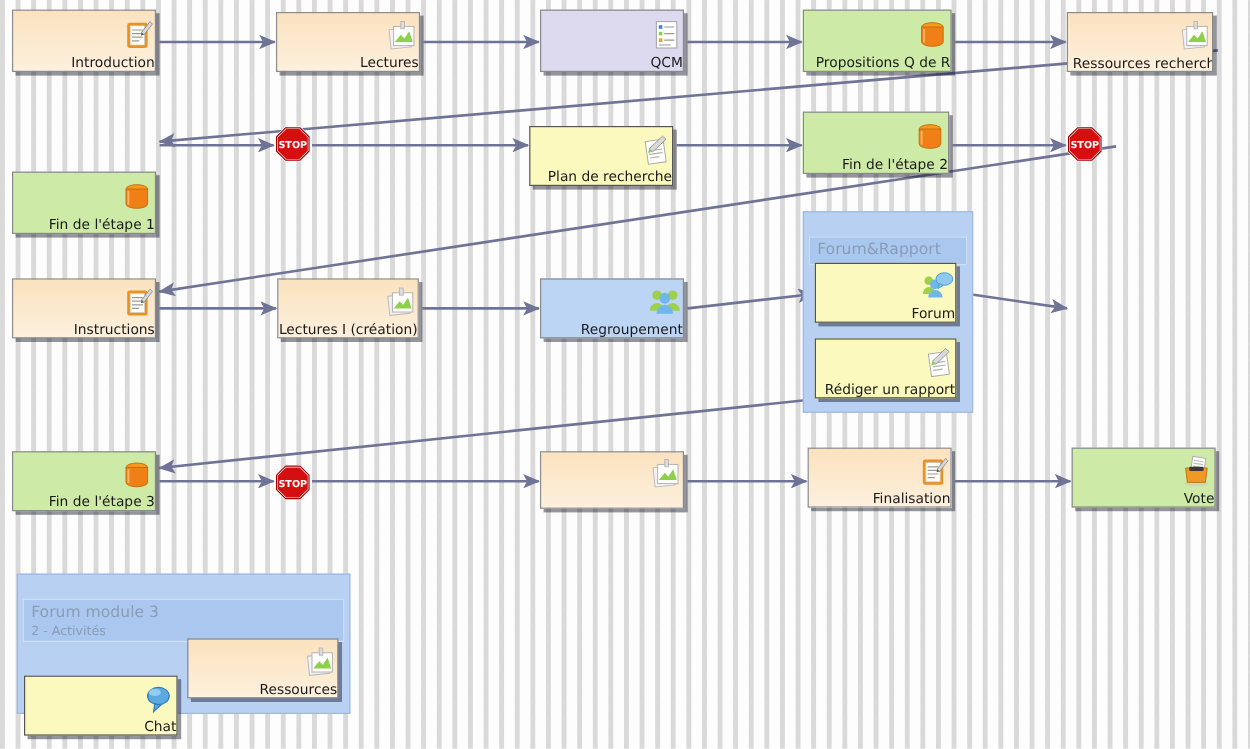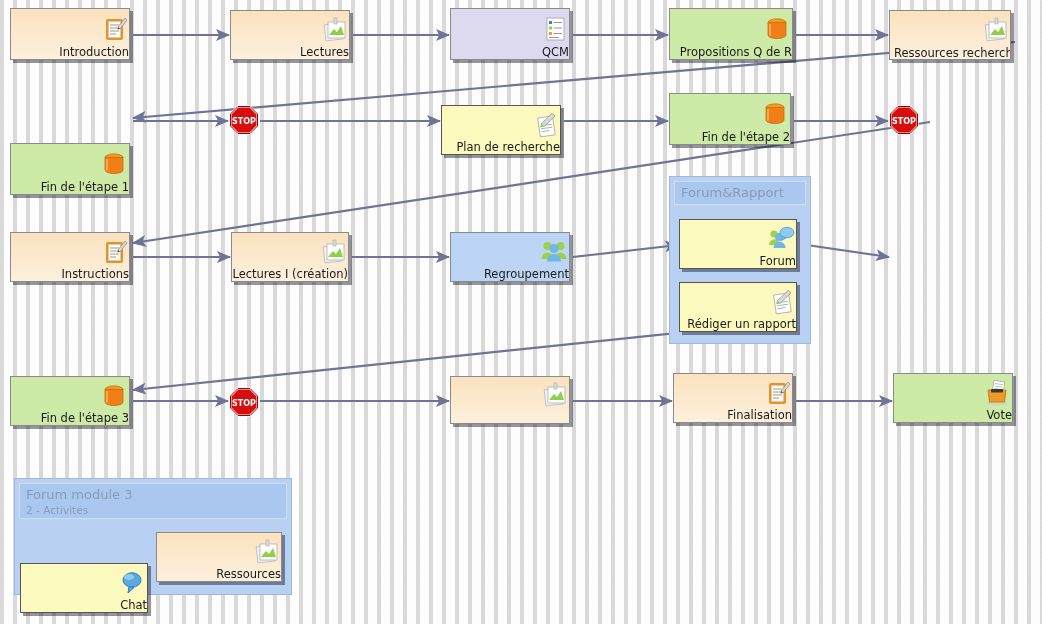--- a/index.html
+++ b/index.html
@@ -47,21 +47,21 @@
   .n-green{background:#cdeaa6;border-color:#8a8a8a;}
   .n-lilac{background:#ddd9ef;border-color:#8a8a8a;}
   .n-blue {background:#bcd5f5;border-color:#8a8a8a;}
   .n-yellow{background:#fbf9bd;border-color:#555;}
   .group{
     position:absolute;box-sizing:border-box;
     background:#b8d0f2;border:1px solid #9fb8e0;
   }
   .group .ghead{
     box-sizing:border-box;
-    margin:4px 4px 0 4px;
+    margin:20px 4px 0 4px;
     background:#aac8ef;border:1px solid #cfdef5;
     padding:2px 6px 3px 6px;
   }
   .group .gtitle{font-size:13px;color:#8a9bb5;line-height:17px;}
   .group .gsub{font-size:10.5px;color:#8a9bb5;line-height:14px;}
   .stop{position:absolute;width:30px;height:30px;}
 </style>
 </head>
 <body>
 

